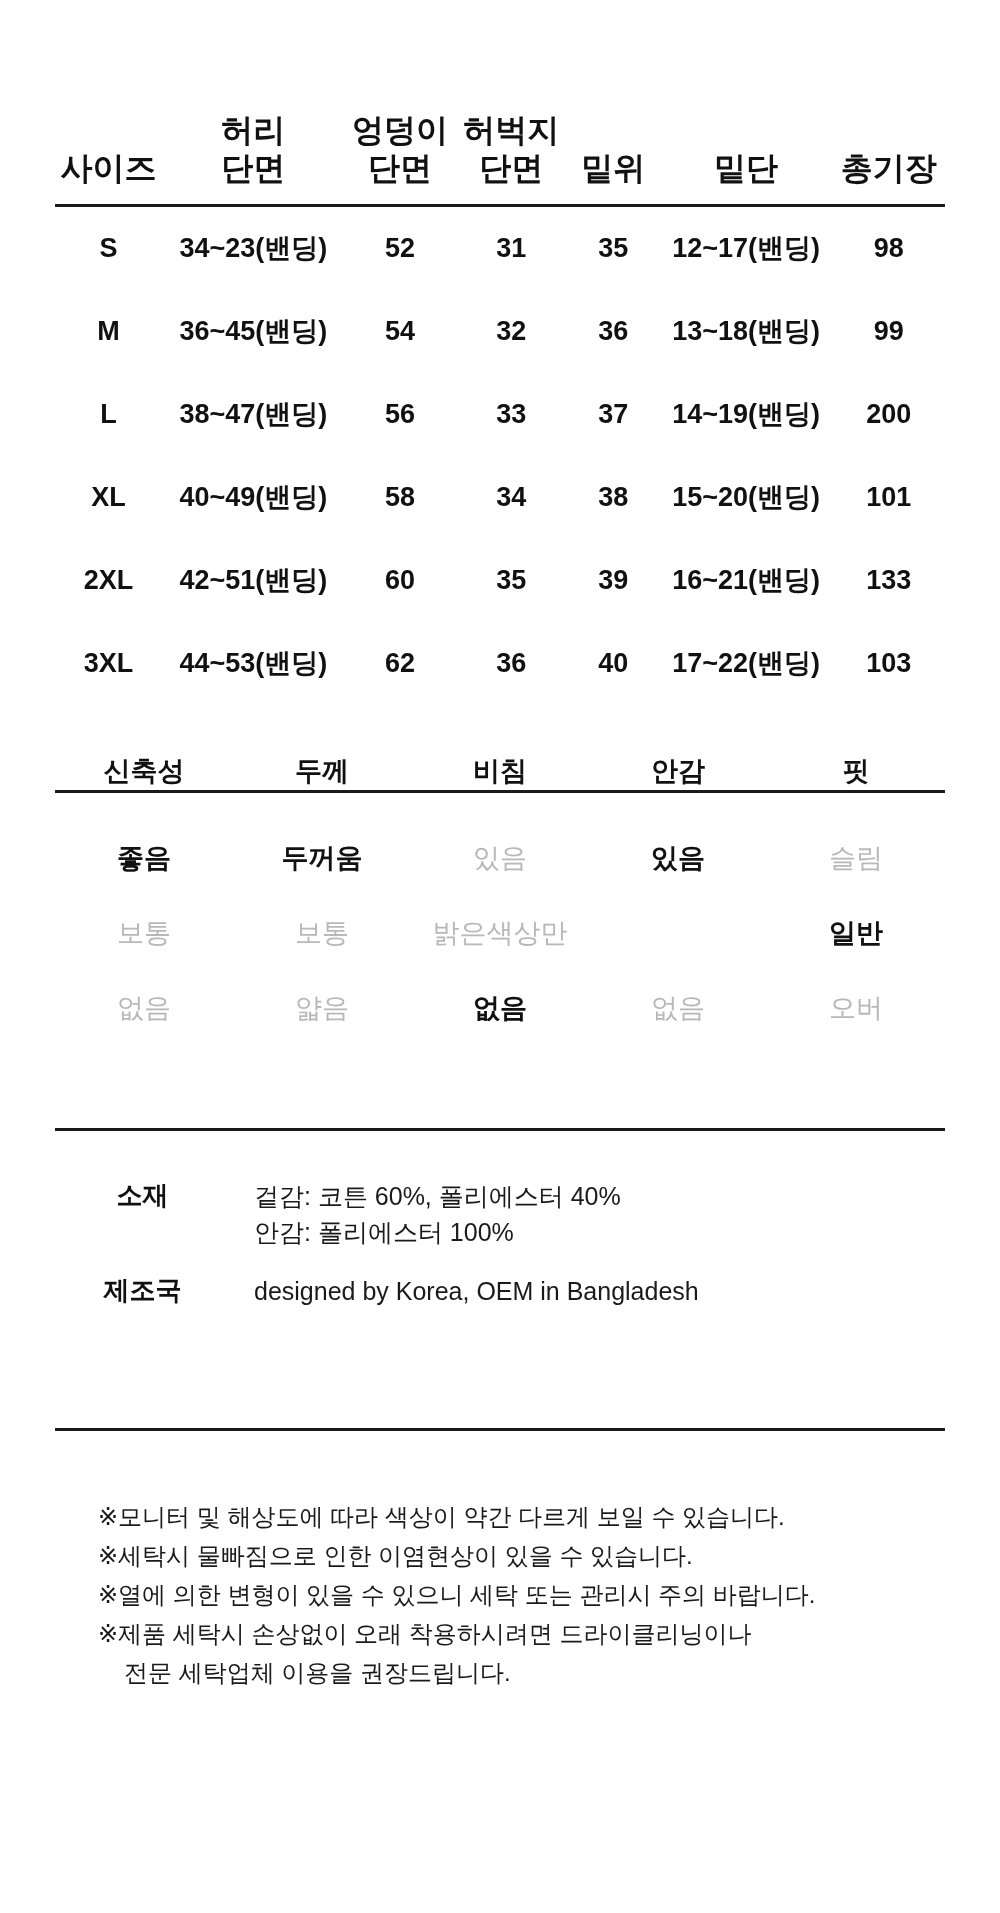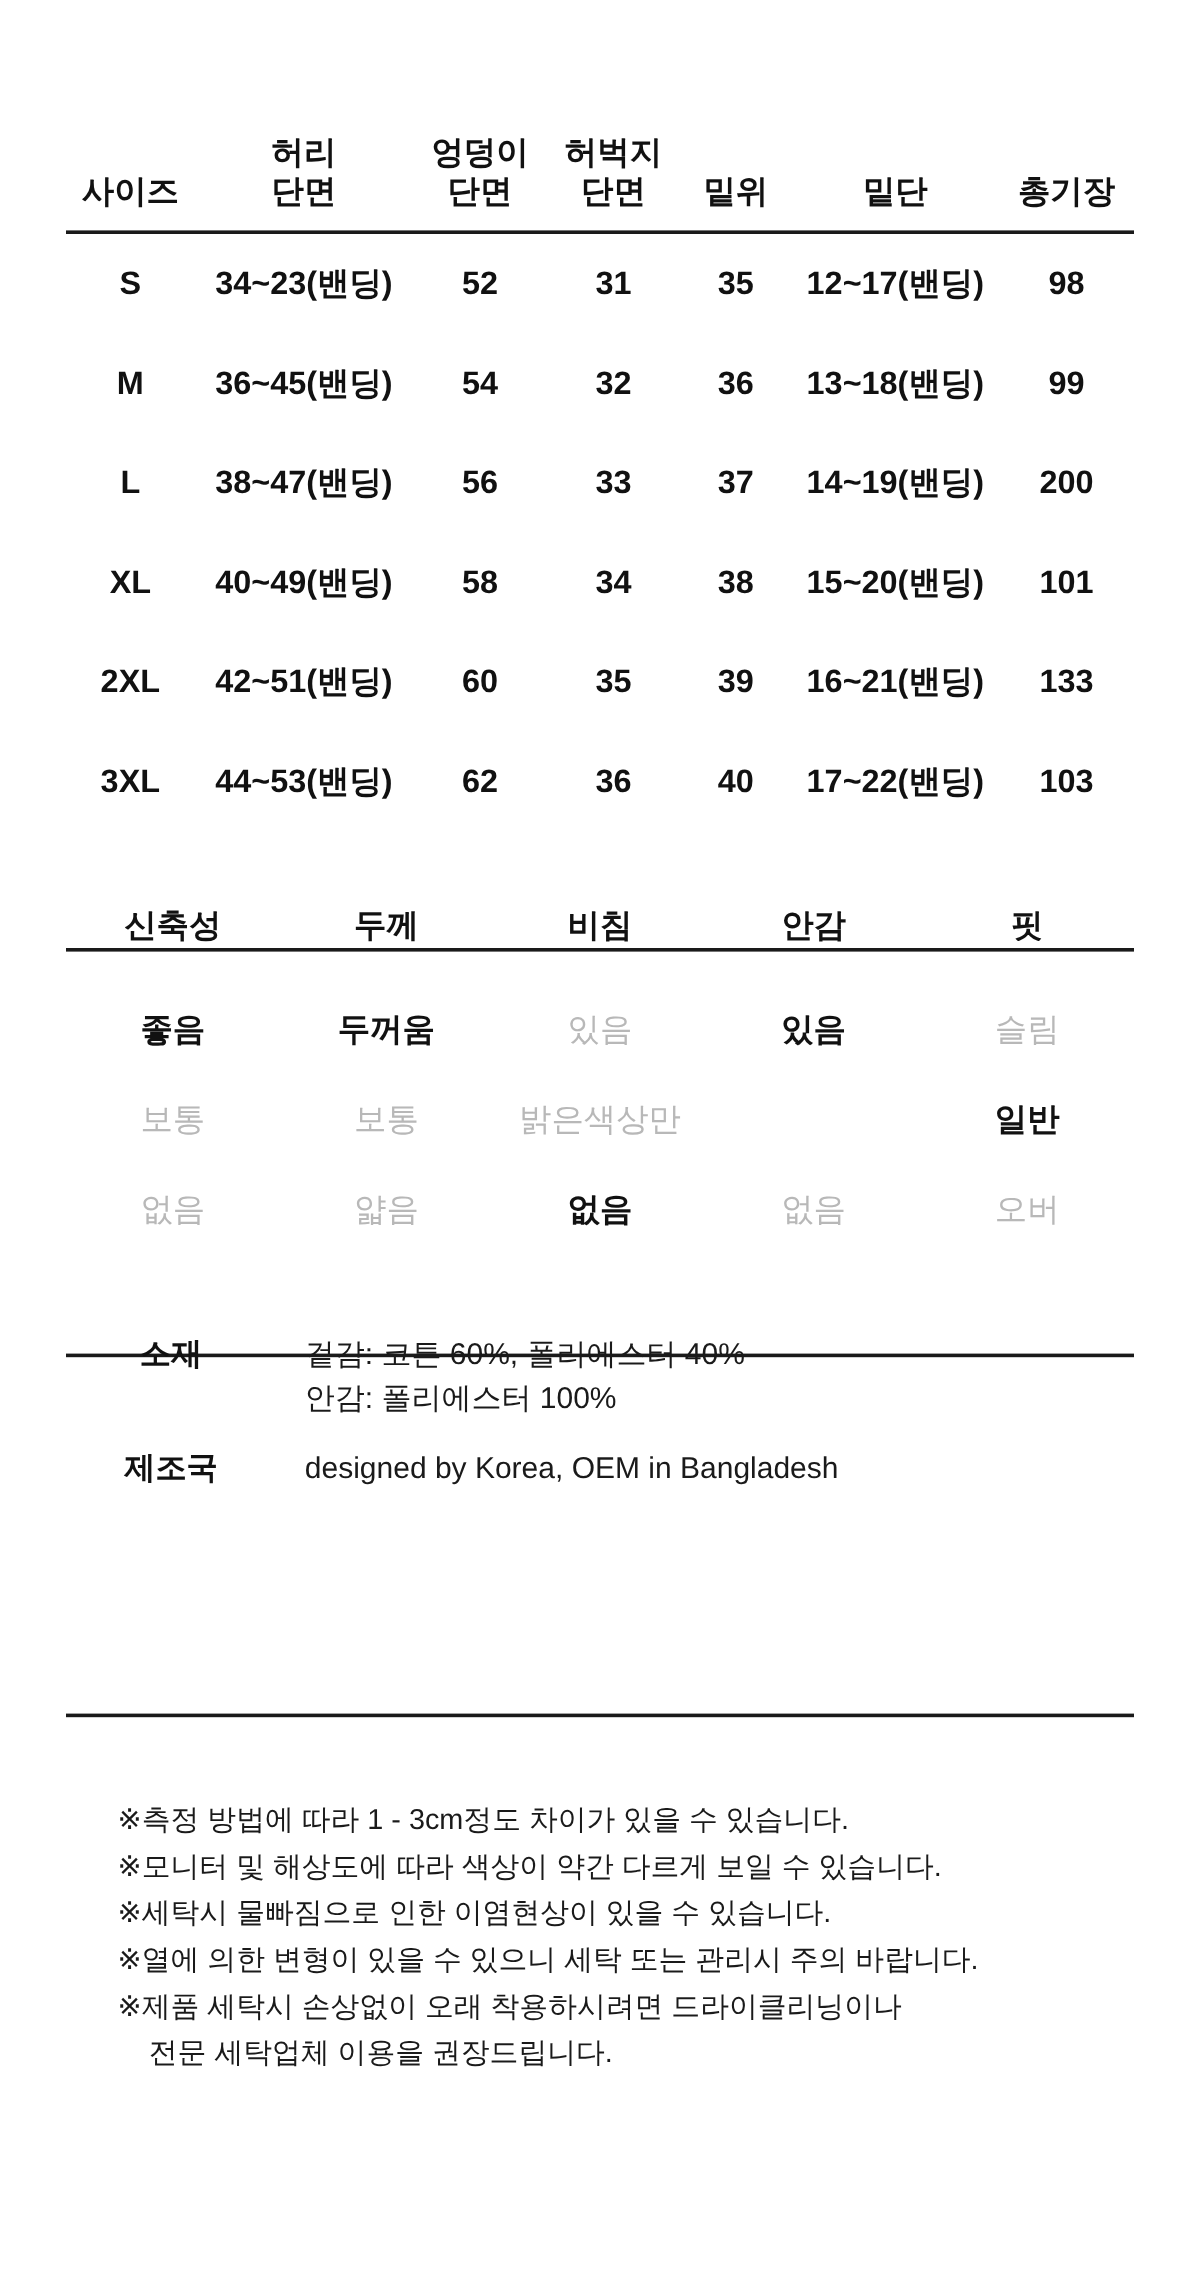--- a/index.html
+++ b/index.html
@@ -26,21 +26,21 @@
 
   
   .size-table {
     position: absolute;
     left: 55px;
     top: 112px;
     width: 890px;
     border-collapse: collapse;
   }
   .size-table th {
-    font-size: 27px;
+    font-size: 32px;
     font-weight: 700;
     color: #111;
     padding: 0 0 12px 0;
     text-align: center;
     vertical-align: bottom;
     line-height: 1.18;
     white-space: pre-line;
   }
   .size-table .head-row th {
     padding-bottom: 16px;
@@ -107,21 +107,21 @@
     height: 3px;
     background: #1a1a1a;
   }
   #div-material { top: 1128px; }
   #div-notes    { top: 1428px; }
 
   
   .material {
     position: absolute;
     left: 55px;
-    top: 1111px;
+    top: 1178px;
     width: 890px;
   }
   .mat-row {
     display: flex;
     align-items: flex-start;
     margin-bottom: 22px;
   }
   .mat-label {
     width: 175px;
     flex: 0 0 175px;
@@ -309,21 +309,20 @@
       <div class="mat-label">제조국</div>
       <div class="mat-value">
         <div>designed by Korea, OEM in Bangladesh</div>
       </div>
     </div>
   </div>
 
   <div class="divider" id="div-notes"></div>
 
   <div class="notes">
-    <div>※측정 방법에 따라 1 - 3cm정도 차이가 있을 수 있습니다.</div>
     <div>※모니터 및 해상도에 따라 색상이 약간 다르게 보일 수 있습니다.</div>
     <div>※세탁시 물빠짐으로 인한 이염현상이 있을 수 있습니다.</div>
     <div>※열에 의한 변형이 있을 수 있으니 세탁 또는 관리시 주의 바랍니다.</div>
     <div>※제품 세탁시 손상없이 오래 착용하시려면 드라이클리닝이나</div>
     <div class="indent">전문 세탁업체 이용을 권장드립니다.</div>
   </div>
 
 </div>
 
 </body></html>

